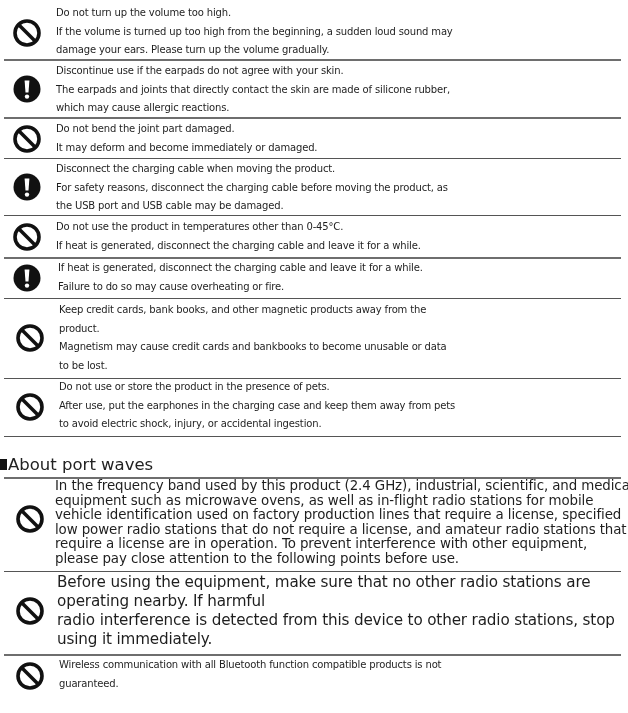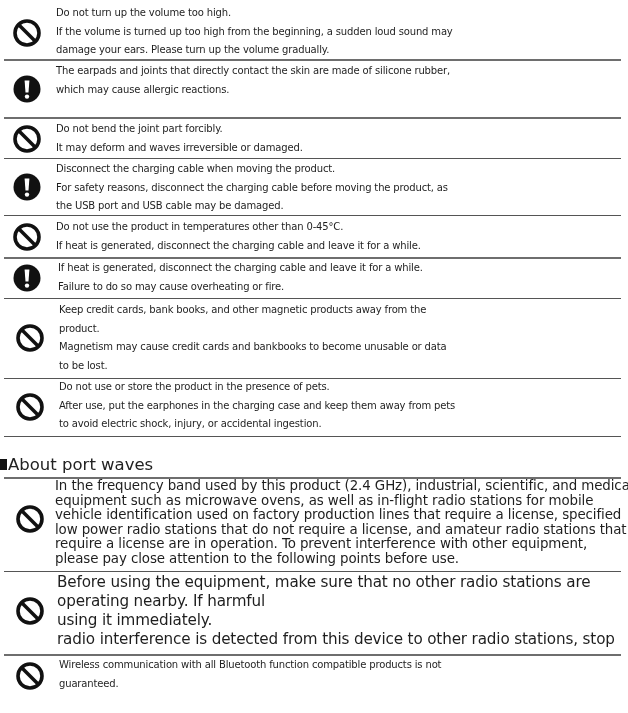--- a/index.html
+++ b/index.html
@@ -64,33 +64,34 @@
     <span class="line">damage your ears. Please turn up the volume gradually.</span>
   </div>
 </div>
 <div class="sep" style="top:59px"></div>
 
 <div class="row" style="top:62px;height:55px;">
   <svg class="icon" style="top:12px">
       <use href="#sym-warn"></use>
     </svg>
   <div class="text" style="top:0px">
+    <span class="line">Discontinue use if the earpads do not agree with your skin.</span>
     <span class="line">The earpads and joints that directly contact the skin are made of silicone rubber,</span>
     <span class="line">which may cause allergic reactions.</span>
   </div>
 </div>
 <div class="sep" style="top:117px"></div>
 
 <div class="row" style="top:120px;height:38px;">
   <svg class="icon" style="top:4px">
       <use href="#sym-prohibit"></use>
     </svg>
   <div class="text" style="top:0px">
-    <span class="line">Do not bend the joint part forcibly.</span>
-    <span class="line">It may deform and waves irreversible or damaged.</span>
+    <span class="line">Do not bend the joint part damaged.</span>
+    <span class="line">It may deform and become immediately or damaged.</span>
   </div>
 </div>
 <div class="sep thin" style="top:158px"></div>
 
 <div class="row" style="top:160px;height:55px;">
   <svg class="icon" style="top:12px">
       <use href="#sym-warn"></use>
     </svg>
   <div class="text" style="top:0px">
     <span class="line">Disconnect the charging cable when moving the product.</span>
@@ -167,22 +168,22 @@
 </div>
 <div class="sep thin" style="top:571px"></div>
 
 <div class="row" style="top:573px;height:95px;">
   <svg class="icon" style="top:23px;left:11px">
       <use href="#sym-prohibit"></use>
     </svg>
   <div class="text mid" style="top:0px;left:53px">
     <span class="line">Before using the equipment, make sure that no other radio stations are</span>
     <span class="line">operating nearby. If harmful</span>
+    <span class="line">radio interference is detected from this device to other radio stations, stop</span>
     <span class="line">using it immediately.</span>
-    <span class="line">radio interference is detected from this device to other radio stations, stop</span>
   </div>
 </div>
 <div class="sep" style="top:654px"></div>
 
 <div class="row" style="top:656px;height:50px;">
   <svg class="icon" style="top:5px;left:11px">
       <use href="#sym-prohibit"></use>
     </svg>
   <div class="text" style="top:0px;left:55px">
     <span class="line">Wireless communication with all Bluetooth function compatible products is not</span>

